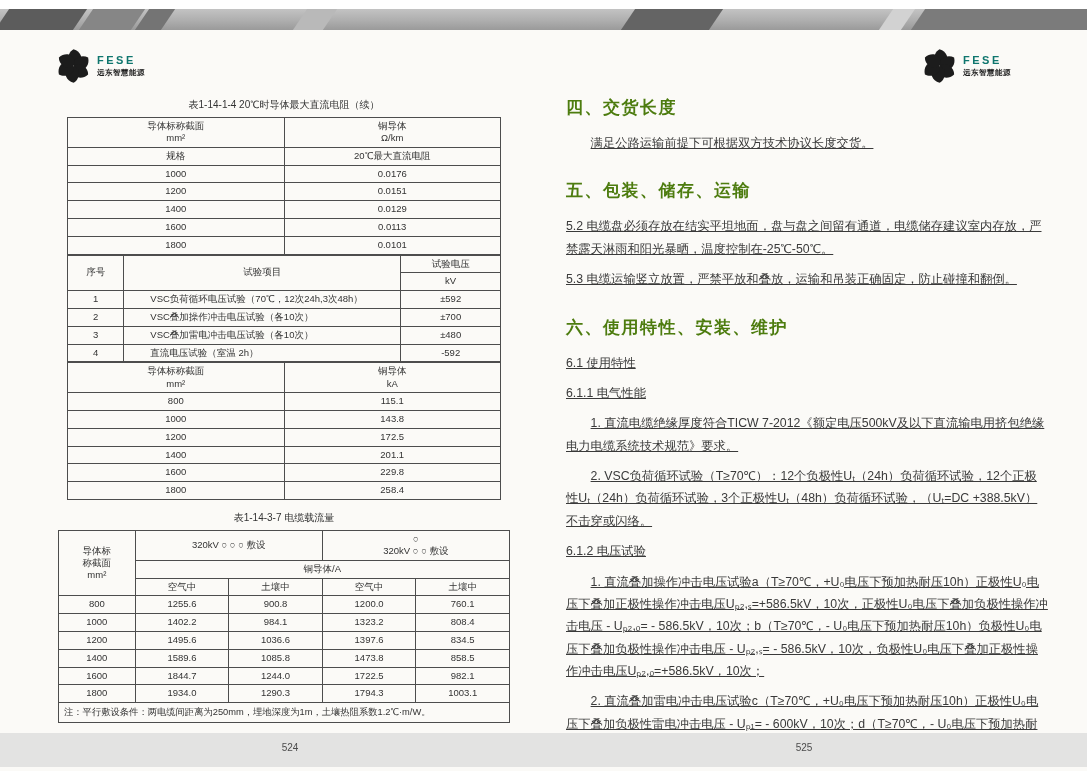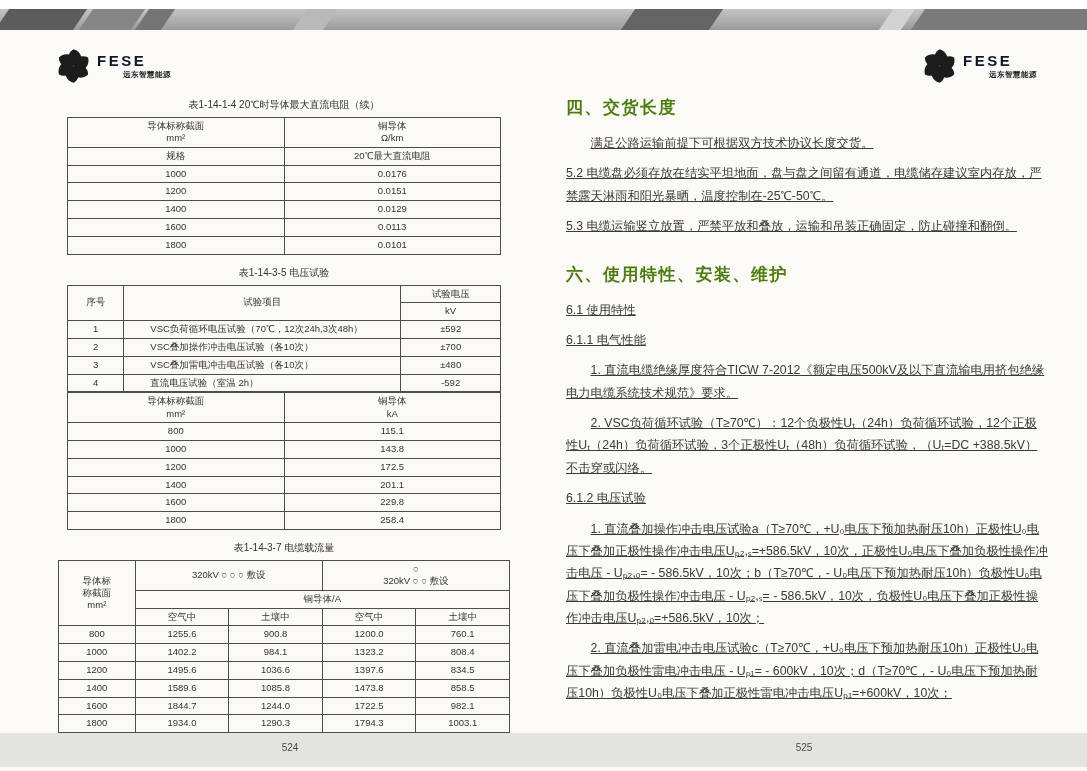--- a/index.html
+++ b/index.html
@@ -20,22 +20,22 @@
   .sh4 { left:300px; width:30px;  background:#b9b9b9; }
   .sh5 { left:628px; width:88px;  background:#646464; }
   .sh6 { left:886px; width:22px;  background:#d2d2d2; }
   .sh7 { left:918px; width:200px; background:#7b7b7b; }
   
   .logo { position:absolute; display:flex; align-items:center; gap:5px; }
   .logo-left  { top:47px; left:55px; }
   .logo-right { top:47px; left:921px; }
   .logo svg { display:block; }
   .brand-txt { display:flex; flex-direction:column; line-height:1; }
-  .brand-name { font-size:15px; font-weight:bold; letter-spacing:2.5px; color:#0f172a; }
-  .brand-tag  { font-size:7.5px; font-weight:bold; color:#1c1c1c; margin-top:3px; letter-spacing:0.5px;margin-left:26px; }
+  .brand-name { font-size:11px; font-weight:bold; letter-spacing:2.5px; color:#0f766e; }
+  .brand-tag  { font-size:7.5px; font-weight:bold; color:#1c1c1c; margin-top:3px; letter-spacing:0.5px; }
   
   .left-page  { position:absolute; left:58px;  top:98px; width:452px; }
   .right-page { position:absolute; left:566px; top:94px; width:483px; }
   .tbl-caption { text-align:center; font-size:10px; color:#333; margin:11px 0 5px; }
   .tbl-caption.first { margin-top:0; }
   table { border-collapse:collapse; width:96%; margin:0 auto; font-size:9.5px; color:#333;
           table-layout:fixed; }
   table.wide { width:100%; }
   th, td { border:1px solid #4d4d4d; padding:2px 3px; text-align:center;
            vertical-align:middle; font-weight:normal; line-height:1.35; }
@@ -157,21 +157,20 @@
           <td>1600</td>
           <td>0.0113</td>
         </tr>
         <tr>
           <td>1800</td>
           <td>0.0101</td>
         </tr>
       </tbody>
   </table>
 
-  <div class="tbl-caption">表1-14-3-5 电压试验</div>
   <table id="voltage-test-table">
     <colgroup>
         <col class="c-no">
         <col class="c-item">
         <col class="c-kv">
       </colgroup>
     <thead>
       <tr>
         <th rowspan="2">序号</th>
         <th rowspan="2">试验项目</th>
@@ -329,20 +328,21 @@
     </tbody>
   </table>
 
 </div>
 
 <div class="right-page">
 
   <div class="sec-heading first">四、交货长度</div>
   <p class="indent">满足公路运输前提下可根据双方技术协议长度交货。</p>
 
+  <div class="sec-heading">五、包装、储存、运输</div>
   <p>5.2 电缆盘必须存放在结实平坦地面，盘与盘之间留有通道，电缆储存建议室内存放，严禁露天淋雨和阳光暴晒，温度控制在-25℃-50℃。</p>
   <p>5.3 电缆运输竖立放置，严禁平放和叠放，运输和吊装正确固定，防止碰撞和翻倒。</p>
 
   <div class="sec-heading">六、使用特性、安装、维护</div>
   <p class="subhead">6.1 使用特性</p>
   <p class="subhead">6.1.1 电气性能</p>
   <p class="indent">1. 直流电缆绝缘厚度符合TICW 7-2012《额定电压500kV及以下直流输电用挤包绝缘电力电缆系统技术规范》要求。</p>
   <p class="indent">2. VSC负荷循环试验（T≥70℃）：12个负极性Uₜ（24h）负荷循环试验，12个正极性Uₜ（24h）负荷循环试验，3个正极性Uₜ（48h）负荷循环试验，（Uₜ=DC +388.5kV）不击穿或闪络。</p>
   <p class="subhead">6.1.2 电压试验</p>
   <p class="indent">1. 直流叠加操作冲击电压试验a（T≥70℃，+U₀电压下预加热耐压10h）正极性U₀电压下叠加正极性操作冲击电压Uₚ₂,ₛ=+586.5kV，10次，正极性U₀电压下叠加负极性操作冲击电压 - Uₚ₂,ₒ= - 586.5kV，10次；b（T≥70℃，- U₀电压下预加热耐压10h）负极性U₀电压下叠加负极性操作冲击电压 - Uₚ₂,ₛ= - 586.5kV，10次，负极性U₀电压下叠加正极性操作冲击电压Uₚ₂,ₒ=+586.5kV，10次；</p>

